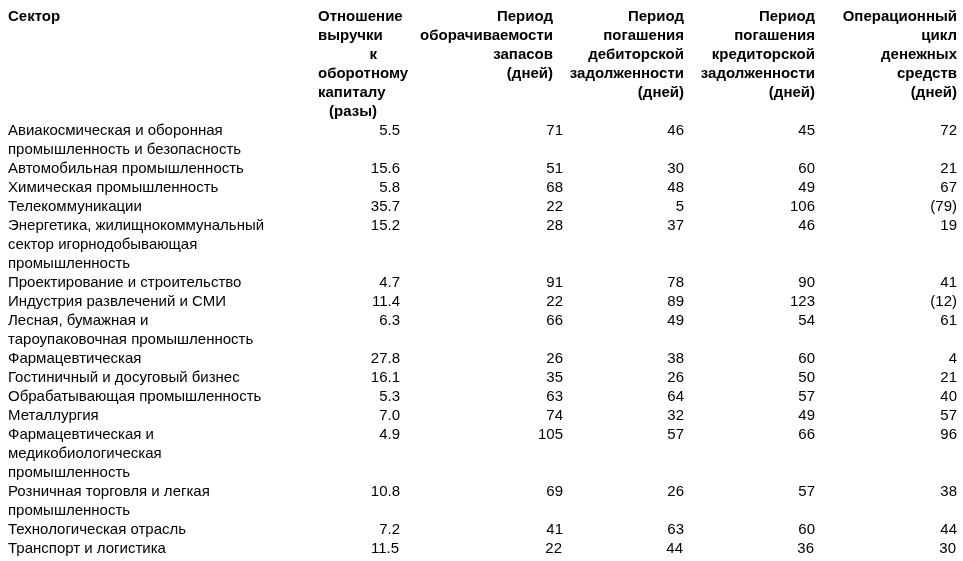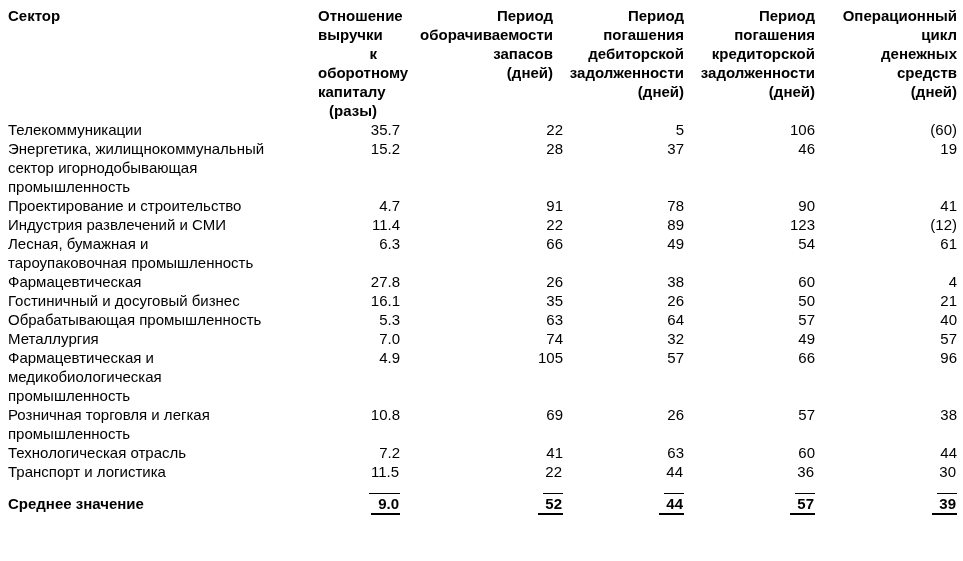--- a/index.html
+++ b/index.html
@@ -99,26 +99,51 @@
 (дней)</th>
         <th>Операционный
 цикл
 денежных
 средств
 (дней)</th>
       </tr>
     </thead>
     <tbody>
       <tr>
+        <td>Авиакосмическая и оборонная
+промышленность и безопасность</td>
+        <td class="num">5.5</td>
+        <td class="num">71</td>
+        <td class="num">46</td>
+        <td class="num">45</td>
+        <td class="num">72</td>
+      </tr>
+      <tr>
+        <td>Автомобильная промышленность</td>
+        <td class="num">15.6</td>
+        <td class="num">51</td>
+        <td class="num">30</td>
+        <td class="num">60</td>
+        <td class="num">21</td>
+      </tr>
+      <tr>
+        <td>Химическая промышленность</td>
+        <td class="num">5.8</td>
+        <td class="num">68</td>
+        <td class="num">48</td>
+        <td class="num">49</td>
+        <td class="num">67</td>
+      </tr>
+      <tr>
         <td>Телекоммуникации</td>
         <td class="num">35.7</td>
         <td class="num">22</td>
         <td class="num">5</td>
         <td class="num">106</td>
-        <td class="num">(60)</td>
+        <td class="num">(79)</td>
       </tr>
       <tr>
         <td>Энергетика, жилищнокоммунальный
 сектор игорнодобывающая
 промышленность</td>
         <td class="num">15.2</td>
         <td class="num">28</td>
         <td class="num">37</td>
         <td class="num">46</td>
         <td class="num">19</td>

